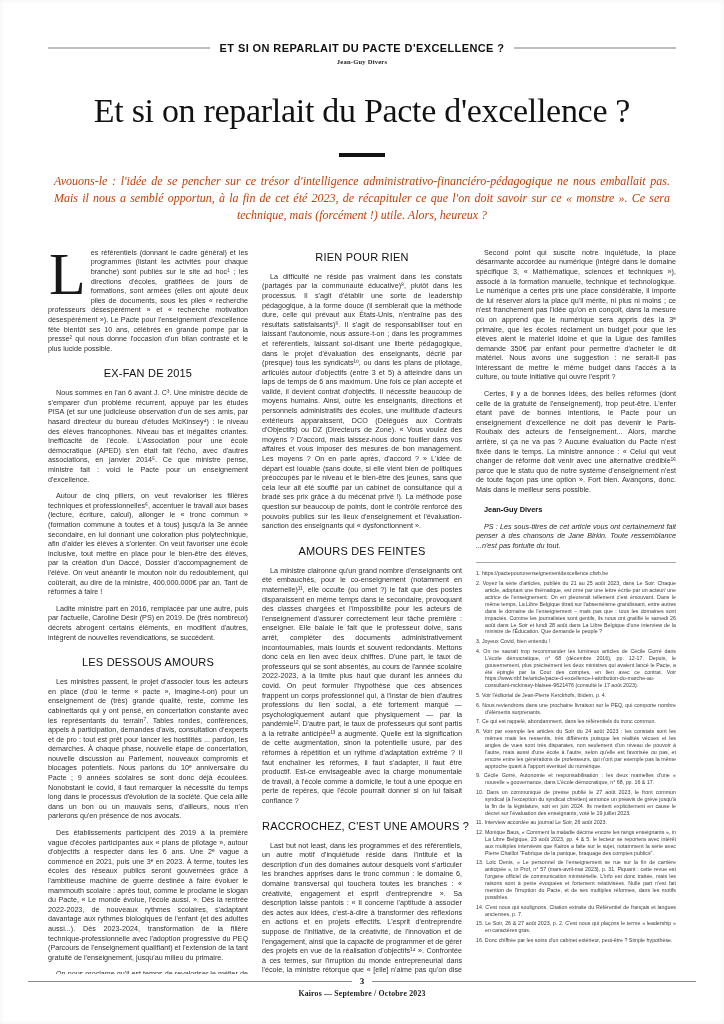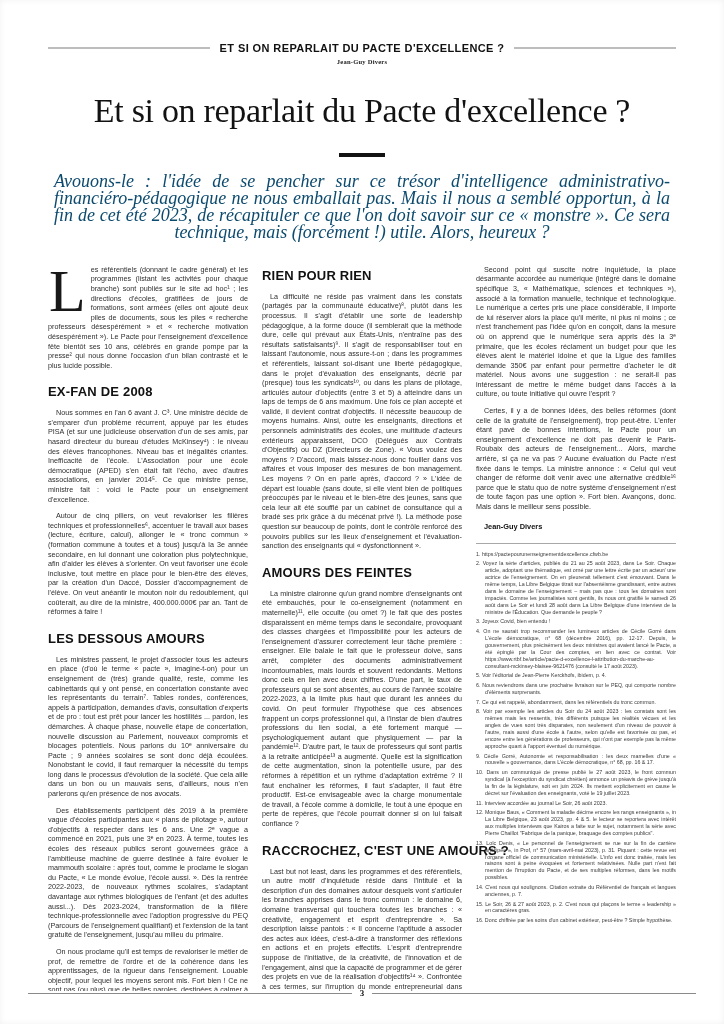--- a/index.html
+++ b/index.html
@@ -29,35 +29,35 @@
   
   .title{
     text-align:center;
     font-family:"Liberation Serif","DejaVu Serif",serif;
     font-size:34px;font-weight:400;color:#121212;
     margin-top:27px;letter-spacing:-.3px;
   }
   .title-rule{width:46px;height:4px;background:#121212;margin:12px auto 0 auto;}
   .lede{
     font-family:"Liberation Serif","DejaVu Serif",serif;
-    font-style:italic;font-size:18px;line-height:17px;color:#0c4a6e;
+    font-style:italic;font-size:12px;line-height:17px;color:#c2410c;
     margin:16px auto 16px auto;width:616px;
     text-align:justify;text-align-last:center;
   }
   
   .cols{display:flex;gap:14px;margin-top:24px;height:726px;overflow:hidden;}
   .col{width:200px;flex:0 0 200px;}
   .col p{
     font-size:7.2px;line-height:9.6px;text-align:justify;
     text-indent:8px;margin:0 0 7px 0;color:#2e2e2e;
     hyphens:auto;-webkit-hyphens:auto;
   }
   .col p.noindent{text-indent:0;}
   .col h2{
-    font-size:13px;font-weight:700;color:#111;
+    font-size:11px;font-weight:400;color:#111;text-align:center;
     margin:14px 0 9px 0;letter-spacing:.2px;white-space:nowrap;
   }
   .col h2.first{margin-top:3px;}
   .dropcap{
     float:left;
     font-family:"Liberation Serif","DejaVu Serif",serif;
     font-size:60px;line-height:46px;font-weight:400;color:#181818;
     margin:3px 5px 0 1px;
   }
   .sig{font-weight:700;font-size:7.4px;color:#111;margin:10px 0 8px 0;text-indent:8px;}
@@ -93,42 +93,44 @@
 
   <h1 class="title">Et si on reparlait du Pacte d'excellence ?</h1>
   <div class="title-rule"></div>
 
   <div class="lede">Avouons-le : l'idée de se pencher sur ce trésor d'intelligence administrativo-financiéro-pédagogique ne nous emballait pas. Mais il nous a semblé opportun, à la fin de cet été 2023, de récapituler ce que l'on doit savoir sur ce « monstre ». Ce sera technique, mais (forcément !) utile. Alors, heureux ?</div>
 
   <div class="cols">
 
     <div class="col">
       <p class="noindent"><span class="dropcap">L</span><span>es référentiels (donnant le cadre général) et les programmes (listant les activités pour chaque branche) sont publiés sur le site ad hoc¹ ; les directions d'écoles, gratifiées de jours de formations, sont armées (elles ont ajouté deux piles de documents, sous les piles « recherche professeurs désespérément » et « recherche motivation désespérément »). Le Pacte pour l'enseignement d'excellence fête bientôt ses 10 ans, célébrés en grande pompe par la presse² qui nous donne l'occasion d'un bilan contrasté et le plus lucide possible.</span></p>
-      <h2>EX-FAN DE 2008</h2>
+      <h2>EX-FAN DE 2015</h2>
       <p>Nous sommes en l'an 6 avant J. C³. Une ministre décide de s'emparer d'un problème récurrent, appuyé par les études PISA (et sur une judicieuse observation d'un de ses amis, par hasard directeur du bureau d'études McKinsey⁴) : le niveau des élèves francophones. Niveau bas et inégalités criantes. Inefficacité de l'école. L'Association pour une école démocratique (APED) s'en était fait l'écho, avec d'autres associations, en janvier 2014⁵. Ce que ministre pense, ministre fait : voici le Pacte pour un enseignement d'excellence.</p>
       <p>Autour de cinq piliers, on veut revaloriser les filières techniques et professionnelles⁶, accentuer le travail aux bases (lecture, écriture, calcul), allonger le « tronc commun » (formation commune à toutes et à tous) jusqu'à la 3e année secondaire, en lui donnant une coloration plus polytechnique, afin d'aider les élèves à s'orienter. On veut favoriser une école inclusive, tout mettre en place pour le bien-être des élèves, par la création d'un Daccé, Dossier d'accompagnement de l'élève. On veut anéantir le mouton noir du redoublement, qui coûterait, au dire de la ministre, 400.000.000€ par an. Tant de réformes à faire !</p>
+      <p>Ladite ministre part en 2016, remplacée par une autre, puis par l'actuelle, Caroline Désir (PS) en 2019. De (très nombreux) décrets abrogent certains éléments, en modifient d'autres, intègrent de nouvelles revendications, se succèdent.</p>
       <h2>LES DESSOUS AMOURS</h2>
       <p>Les ministres passent, le projet d'associer tous les acteurs en place (d'où le terme « pacte », imagine-t-on) pour un enseignement de (très) grande qualité, reste, comme les cabinettards qui y ont pensé, en concertation constante avec les représentants du terrain⁷. Tables rondes, conférences, appels à participation, demandes d'avis, consultation d'experts et de pro : tout est prêt pour lancer les hostilités ... pardon, les démarches. À chaque phase, nouvelle étape de concertation, nouvelle discussion au Parlement, nouveaux compromis et blocages potentiels. Nous parlons du 10ᵉ anniversaire du Pacte ; 9 années scolaires se sont donc déjà écoulées. Nonobstant le covid, il faut remarquer la nécessité du temps long dans le processus d'évolution de la société. Que cela aille dans un bon ou un mauvais sens, d'ailleurs, nous n'en parlerons qu'en présence de nos avocats.</p>
       <p>Des établissements participent dès 2019 à la première vague d'écoles participantes aux « plans de pilotage », autour d'objectifs à respecter dans les 6 ans. Une 2ᵉ vague a commencé en 2021, puis une 3ᵉ en 2023. À terme, toutes les écoles des réseaux publics seront gouvernées grâce à l'ambitieuse machine de guerre destinée à faire évoluer le mammouth scolaire : après tout, comme le proclame le slogan du Pacte, « Le monde évolue, l'école aussi. ». Dès la rentrée 2022-2023, de nouveaux rythmes scolaires, s'adaptant davantage aux rythmes biologiques de l'enfant (et des adultes aussi...). Dès 2023-2024, transformation de la filière technique-professionnelle avec l'adoption progressive du PEQ (Parcours de l'enseignement qualifiant) et l'extension de la tant gratuité de l'enseignement, jusqu'au milieu du primaire.</p>
       <p>On nous proclame qu'il est temps de revaloriser le métier de prof, de remettre de l'ordre et de la cohérence dans les apprentissages, de la rigueur dans l'enseignement. Louable objectif, pour lequel les moyens seront mis. Fort bien ! Ce ne sont pas (ou plus) que de belles paroles, destinées à calmer à la fois un public cible et un électorat précieux. Mais...</p>
     </div>
 
     <div class="col">
       <h2 class="first">RIEN POUR RIEN</h2>
       <p>La difficulté ne réside pas vraiment dans les constats (partagés par la communauté éducative)⁸, plutôt dans les processus. Il s'agit d'établir une sorte de leadership pédagogique, à la forme douce (il semblerait que la méthode dure, celle qui prévaut aux États-Unis, n'entraîne pas des résultats satisfaisants)⁹. Il s'agit de responsabiliser tout en laissant l'autonomie, nous assure-t-on ; dans les programmes et référentiels, laissant soi-disant une liberté pédagogique, dans le projet d'évaluation des enseignants, décrié par (presque) tous les syndicats¹⁰, ou dans les plans de pilotage, articulés autour d'objectifs (entre 3 et 5) à atteindre dans un laps de temps de 6 ans maximum. Une fois ce plan accepté et validé, il devient contrat d'objectifs. Il nécessite beaucoup de moyens humains. Ainsi, outre les enseignants, directions et personnels administratifs des écoles, une multitude d'acteurs extérieurs apparaissent, DCO (Délégués aux Contrats d'Objectifs) ou DZ (Directeurs de Zone). « Vous voulez des moyens ? D'accord, mais laissez-nous donc fouiller dans vos affaires et vous imposer des mesures de bon management. Les moyens ? On en parle après, d'accord ? » L'idée de départ est louable (sans doute, si elle vient bien de politiques préoccupés par le niveau et le bien-être des jeunes, sans que cela leur ait été soufflé par un cabinet de consultance qui a bradé ses prix grâce à du mécénat privé !). La méthode pose question sur beaucoup de points, dont le contrôle renforcé des pouvoirs publics sur les lieux d'enseignement et l'évaluation-sanction des enseignants qui « dysfonctionnent ».</p>
       <h2>AMOURS DES FEINTES</h2>
       <p>La ministre claironne qu'un grand nombre d'enseignants ont été embauchés, pour le co-enseignement (notamment en maternelle)¹¹, elle occulte (ou omet ?) le fait que des postes disparaissent en même temps dans le secondaire, provoquant des classes chargées et l'impossibilité pour les acteurs de l'enseignement d'assurer correctement leur tâche première : enseigner. Elle balaie le fait que le professeur doive, sans arrêt, compléter des documents administrativement incontournables, mais lourds et souvent redondants. Mettons donc cela en lien avec deux chiffres. D'une part, le taux de professeurs qui se sont absentés, au cours de l'année scolaire 2022-2023, à la limite plus haut que durant les années du covid. On peut formuler l'hypothèse que ces absences frappent un corps professionnel qui, à l'instar de bien d'autres professions du lien social, a été fortement marqué — psychologiquement autant que physiquement — par la pandémie¹². D'autre part, le taux de professeurs qui sont partis à la retraite anticipée¹³ a augmenté. Quelle est la signification de cette augmentation, sinon la potentielle usure, par des réformes à répétition et un rythme d'adaptation extrême ? Il faut enchaîner les réformes, il faut s'adapter, il faut être productif. Est-ce envisageable avec la charge monumentale de travail, à l'école comme à domicile, le tout à une époque en perte de repères, que l'école pourrait donner si on lui faisait confiance ?</p>
       <h2>RACCROCHEZ, C'EST UNE AMOURS ?</h2>
       <p>Last but not least, dans les programmes et des référentiels, un autre motif d'inquiétude réside dans l'intitulé et la description d'un des domaines autour desquels vont s'articuler les branches apprises dans le tronc commun : le domaine 6, domaine transversal qui touchera toutes les branches : « créativité, engagement et esprit d'entreprendre ». Sa description laisse pantois : « Il concerne l'aptitude à associer des actes aux idées, c'est-à-dire à transformer des réflexions en actions et en projets effectifs. L'esprit d'entreprendre suppose de l'initiative, de la créativité, de l'innovation et de l'engagement, ainsi que la capacité de programmer et de gérer des projets en vue de la réalisation d'objectifs¹⁴ ». Confrontée à ces termes, sur l'irruption du monde entrepreneurial dans l'école, la ministre rétorque que « [elle] n'aime pas qu'on dise qu'on a transformé les écoles en entreprises » mais ajoute, quelques lignes plus bas que « ça dépend du leadership de la direction, de la façon dont les équipes sont impliquées¹⁵ ». La prudence est donc de mise : voilà une inflexion langagière très néo-libérale, reliquat de la deuxième phase de rédaction, très « McKinsey », du Pacte...</p>
     </div>
 
     <div class="col">
       <p>Second point qui suscite notre inquiétude, la place désarmante accordée au numérique (intégré dans le domaine spécifique 3, « Mathématique, sciences et techniques »), associé à la formation manuelle, technique et technologique. Le numérique a certes pris une place considérable, il importe de lui réserver alors la place qu'il mérite, ni plus ni moins ; ce n'est franchement pas l'idée qu'on en conçoit, dans la mesure où on apprend que le numérique sera appris dès la 3ᵉ primaire, que les écoles réclament un budget pour que les élèves aient le matériel idoine et que la Ligue des familles demande 350€ par enfant pour permettre d'acheter le dit matériel. Nous avons une suggestion : ne serait-il pas intéressant de mettre le même budget dans l'accès à la culture, ou toute initiative qui ouvre l'esprit ?</p>
       <p>Certes, il y a de bonnes idées, des belles réformes (dont celle de la gratuité de l'enseignement), trop peut-être. L'enfer étant pavé de bonnes intentions, le Pacte pour un enseignement d'excellence ne doit pas devenir le Paris-Roubaix des acteurs de l'enseignement... Alors, marche arrière, si ça ne va pas ? Aucune évaluation du Pacte n'est fixée dans le temps. La ministre annonce : « Celui qui veut changer de réforme doit venir avec une alternative crédible¹⁶ parce que le statu quo de notre système d'enseignement n'est de toute façon pas une option ». Fort bien. Avançons, donc. Mais dans le meilleur sens possible.</p>
       <div class="sig">Jean-Guy Divers</div>
+      <p class="ps">PS : Les sous-titres de cet article vous ont certainement fait penser à des chansons de Jane Birkin. Toute ressemblance ...n'est pas fortuite du tout.</p>
       <hr class="fn-rule">
       <div>
         <div class="fn"><span class="n">1.</span> <span>https://pactepourunenseignementdexcellence.cfwb.be</span></div>
         <div class="fn"><span class="n">2.</span> <span>Voyez la série d'articles, publiés du 21 au 25 août 2023, dans Le Soir. Chaque article, adoptant une thématique, est orné par une lettre écrite par un acteur/ une actrice de l'enseignement. On en pleurerait tellement c'est émouvant. Dans le même temps, La Libre Belgique titrait sur l'absentéisme grandissant, entre autres dans le domaine de l'enseignement – mais pas que : tous les domaines sont impactés. Comme les journalistes sont gentils, ils nous ont gratifié le samedi 26 août dans Le Soir et lundi 28 août dans La Libre Belgique d'une interview de la ministre de l'Éducation. Que demande le peuple ?</span></div>
         <div class="fn"><span class="n">3.</span> <span>Joyeux Covid, bien entendu !</span></div>
         <div class="fn"><span class="n">4.</span> <span>On ne saurait trop recommander les lumineux articles de Cécile Gorré dans L'école démocratique, n° 68 (décembre 2016), pp. 12-17. Depuis, le gouvernement, plus précisément les deux ministres qui avaient lancé le Pacte, a été épinglé par la Cour des comptes, en lien avec ce contrat. Voir https://www.rtbf.be/article/pacte-d-excellence-l-attribution-du-marche-au-consultant-mckinsey-blaisee-9621476 (consulté le 17 août 2023).</span></div>
         <div class="fn"><span class="n">5.</span> <span>Voir l'éditorial de Jean-Pierre Kerckhofs, ibidem, p. 4.</span></div>
         <div class="fn"><span class="n">6.</span> <span>Nous reviendrons dans une prochaine livraison sur le PEQ, qui comporte nombre d'éléments surprenants.</span></div>
         <div class="fn"><span class="n">7.</span> <span>Ce qui est rappelé, abondamment, dans les référentiels du tronc commun.</span></div>
         <div class="fn"><span class="n">8.</span> <span>Voir par exemple les articles du Soir du 24 août 2023 : les constats sont les mêmes mais les ressentis, très différents puisque les réalités vécues et les angles de vues sont très disparates, non seulement d'un niveau de pouvoir à l'autre, mais aussi d'une école à l'autre, selon qu'elle est favorisée ou pas, et encore entre les générations de professeurs, qui n'ont par exemple pas la même approche quant à l'apport éventuel du numérique.</span></div>
@@ -144,15 +146,16 @@
     </div>
 
   </div>
 
   <div class="footer">
     <div class="pg-row">
       <div class="pg-line"></div>
       <div class="pg-num">3</div>
       <div class="pg-line"></div>
     </div>
+    <div class="journal">Kairos — Septembre / Octobre 2023</div>
   </div>
 
 </div>
 
 </body></html>

